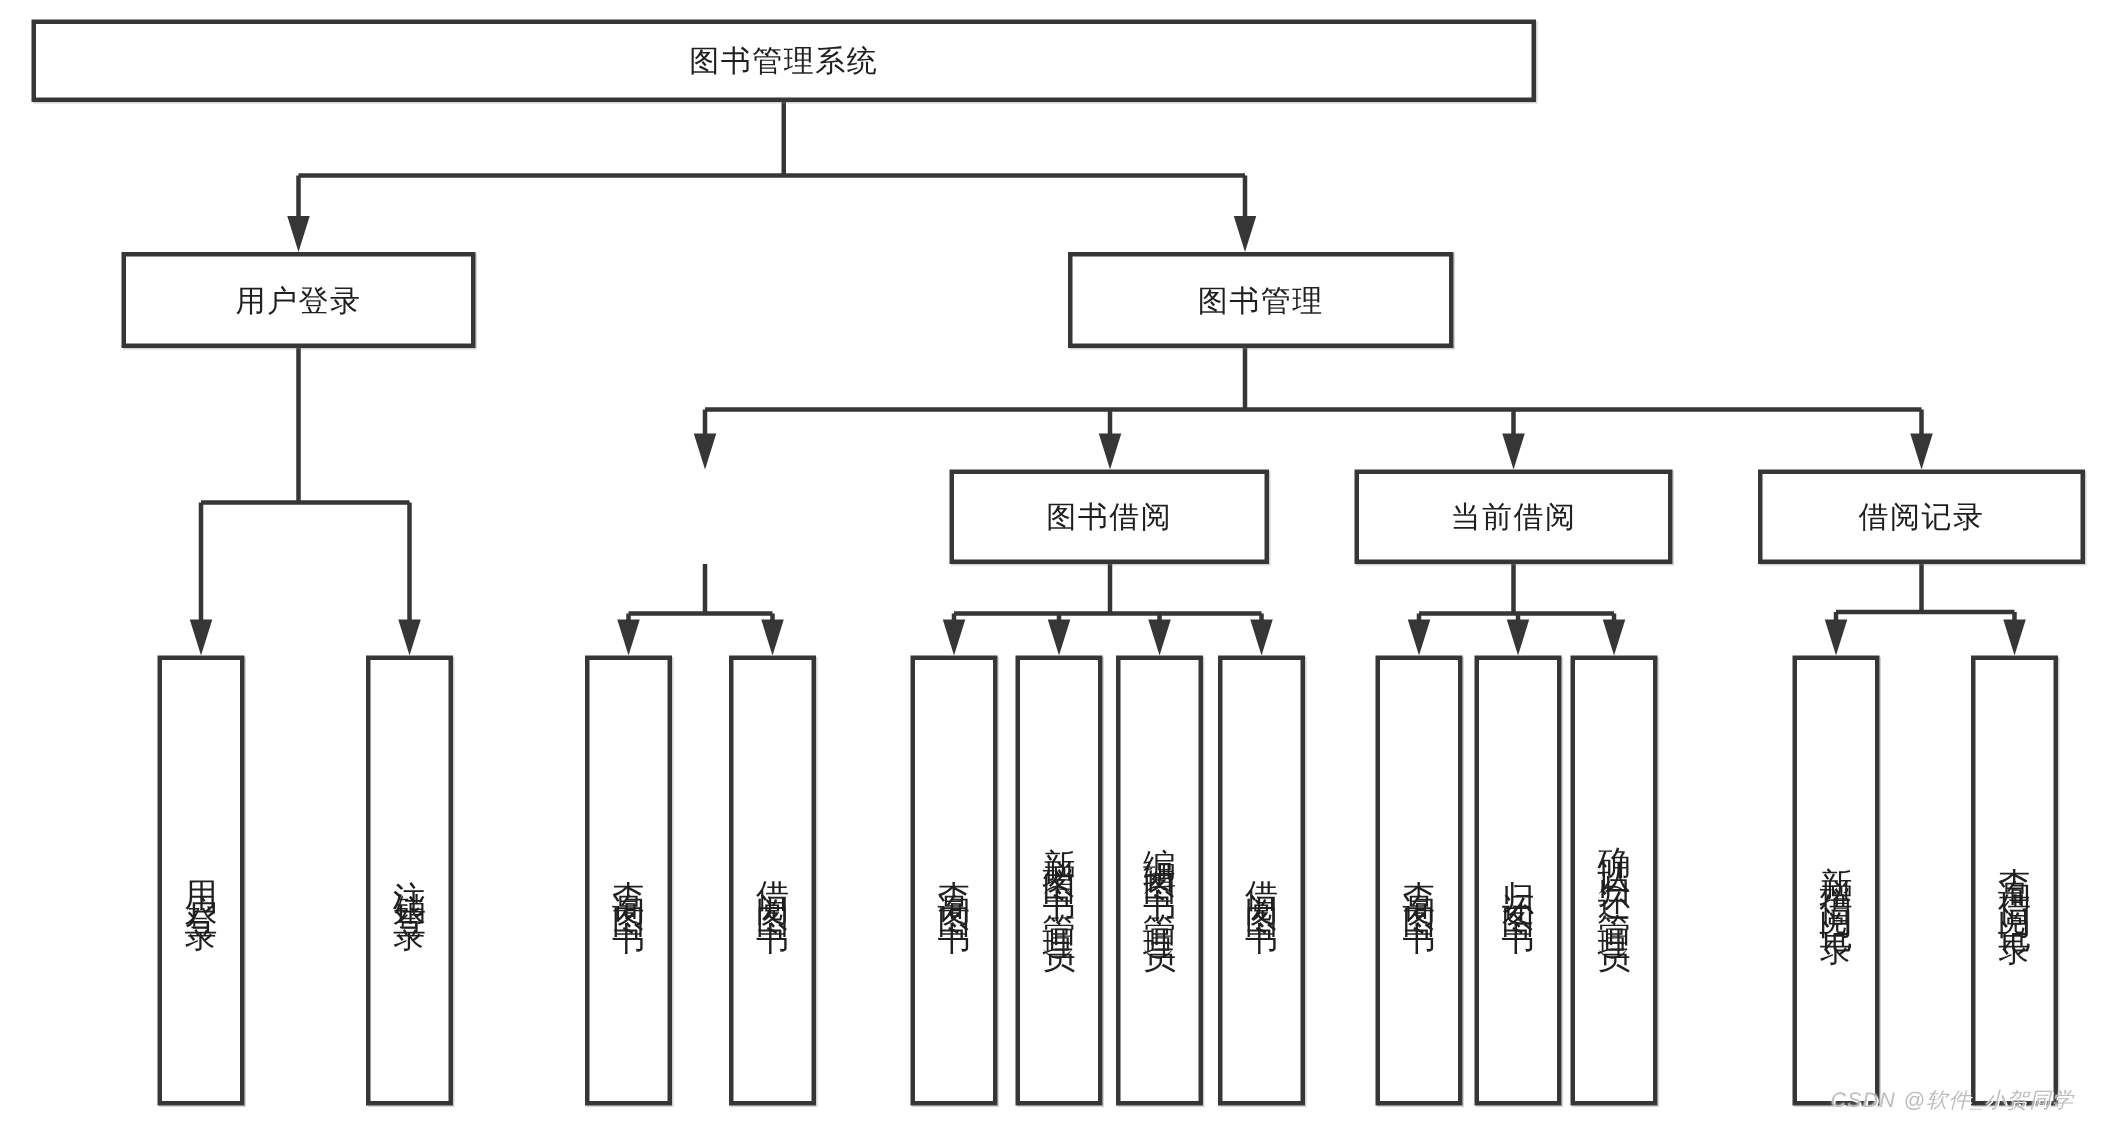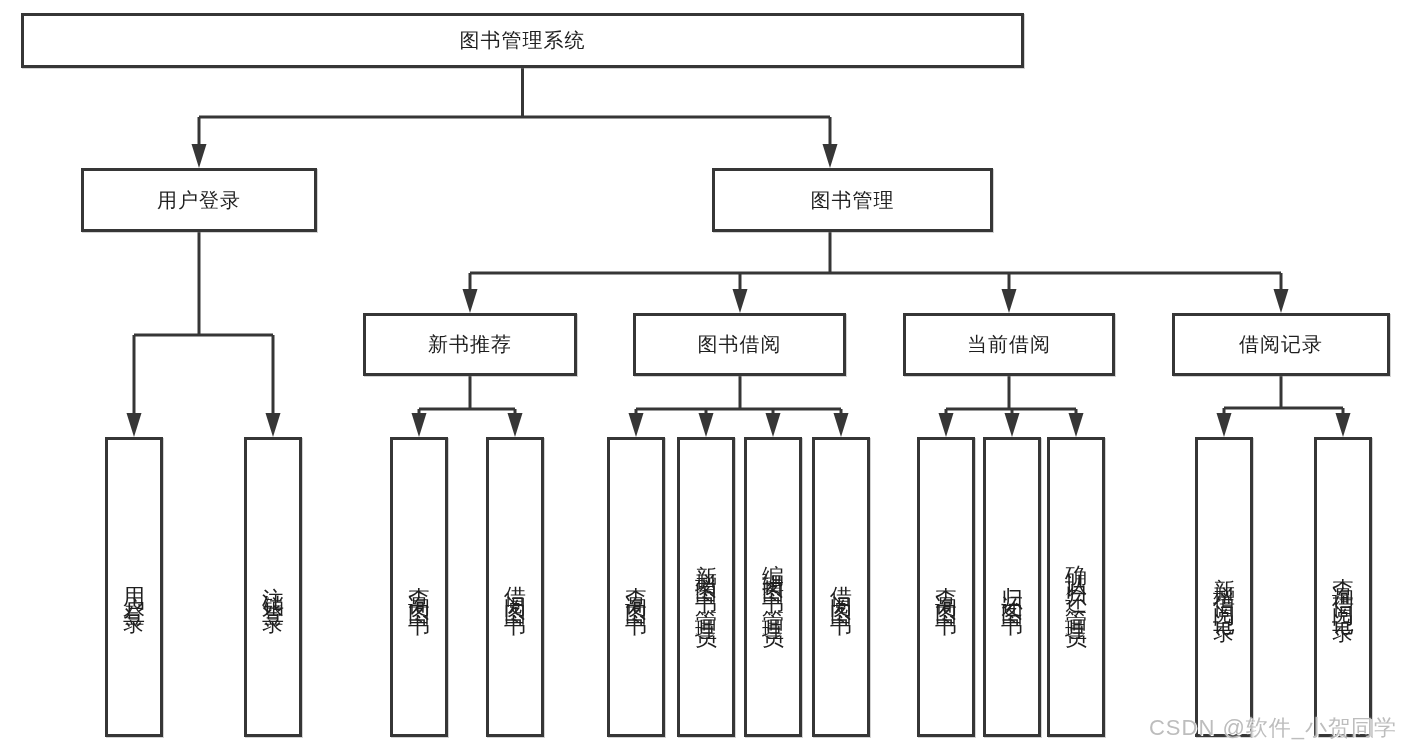--- a/index.html
+++ b/index.html
@@ -56,26 +56,27 @@
     writing-mode: vertical-rl;
     text-orientation: mixed;
     font-size: 22px;
     line-height: 1;
     letter-spacing: 9px;
     color: #1f1f1f;
     white-space: nowrap;
   }
   .watermark {
     position: absolute;
-    right: 8px;
+    right: 22px;
     bottom: 4px;
-    font-size: 22px;
+    font-size: 14px;
     color: #bdbdbd;
     text-shadow: 0 0 2px #ffffff, 1px 1px 0 #ffffff;
     letter-spacing: 1px;
+    font-style: italic;
   }
 </style>
 </head>
 <body>
 
 <div class="diagram">
 
   <svg class="connector-layer" viewBox="0 0 1405 747" xmlns="http://www.w3.org/2000/svg">
 
     <g>
@@ -152,27 +153,24 @@
     </g>
   </svg>
 
   <div class="box" style="left:21px; top:13px; width:1003px; height:55px;">
     <span>图书管理系统</span>
   </div>
 
   <div class="box" style="left:81px; top:168px; width:236px; height:64px;">
     <span>用户登录</span>
   </div>
-  <div class="box" style="left:712px; top:168px; width:281px; height:64px;">
+  <div class="box" style="left:712px; top:168px; width:257px; height:64px;">
     <span>图书管理</span>
   </div>
 
-  <div class="box" style="left:363px; top:313px; width:214px; height:63px;">
-    <span>新书推荐</span>
-  </div>
   <div class="box" style="left:903px; top:313px; width:212px; height:63px;">
     <span>当前借阅</span>
   </div>
   <div class="box" style="left:633px; top:313px; width:213px; height:63px;">
     <span>图书借阅</span>
   </div>
   <div class="box" style="left:1172px; top:313px; width:218px; height:63px;">
     <span>借阅记录</span>
   </div>
 

